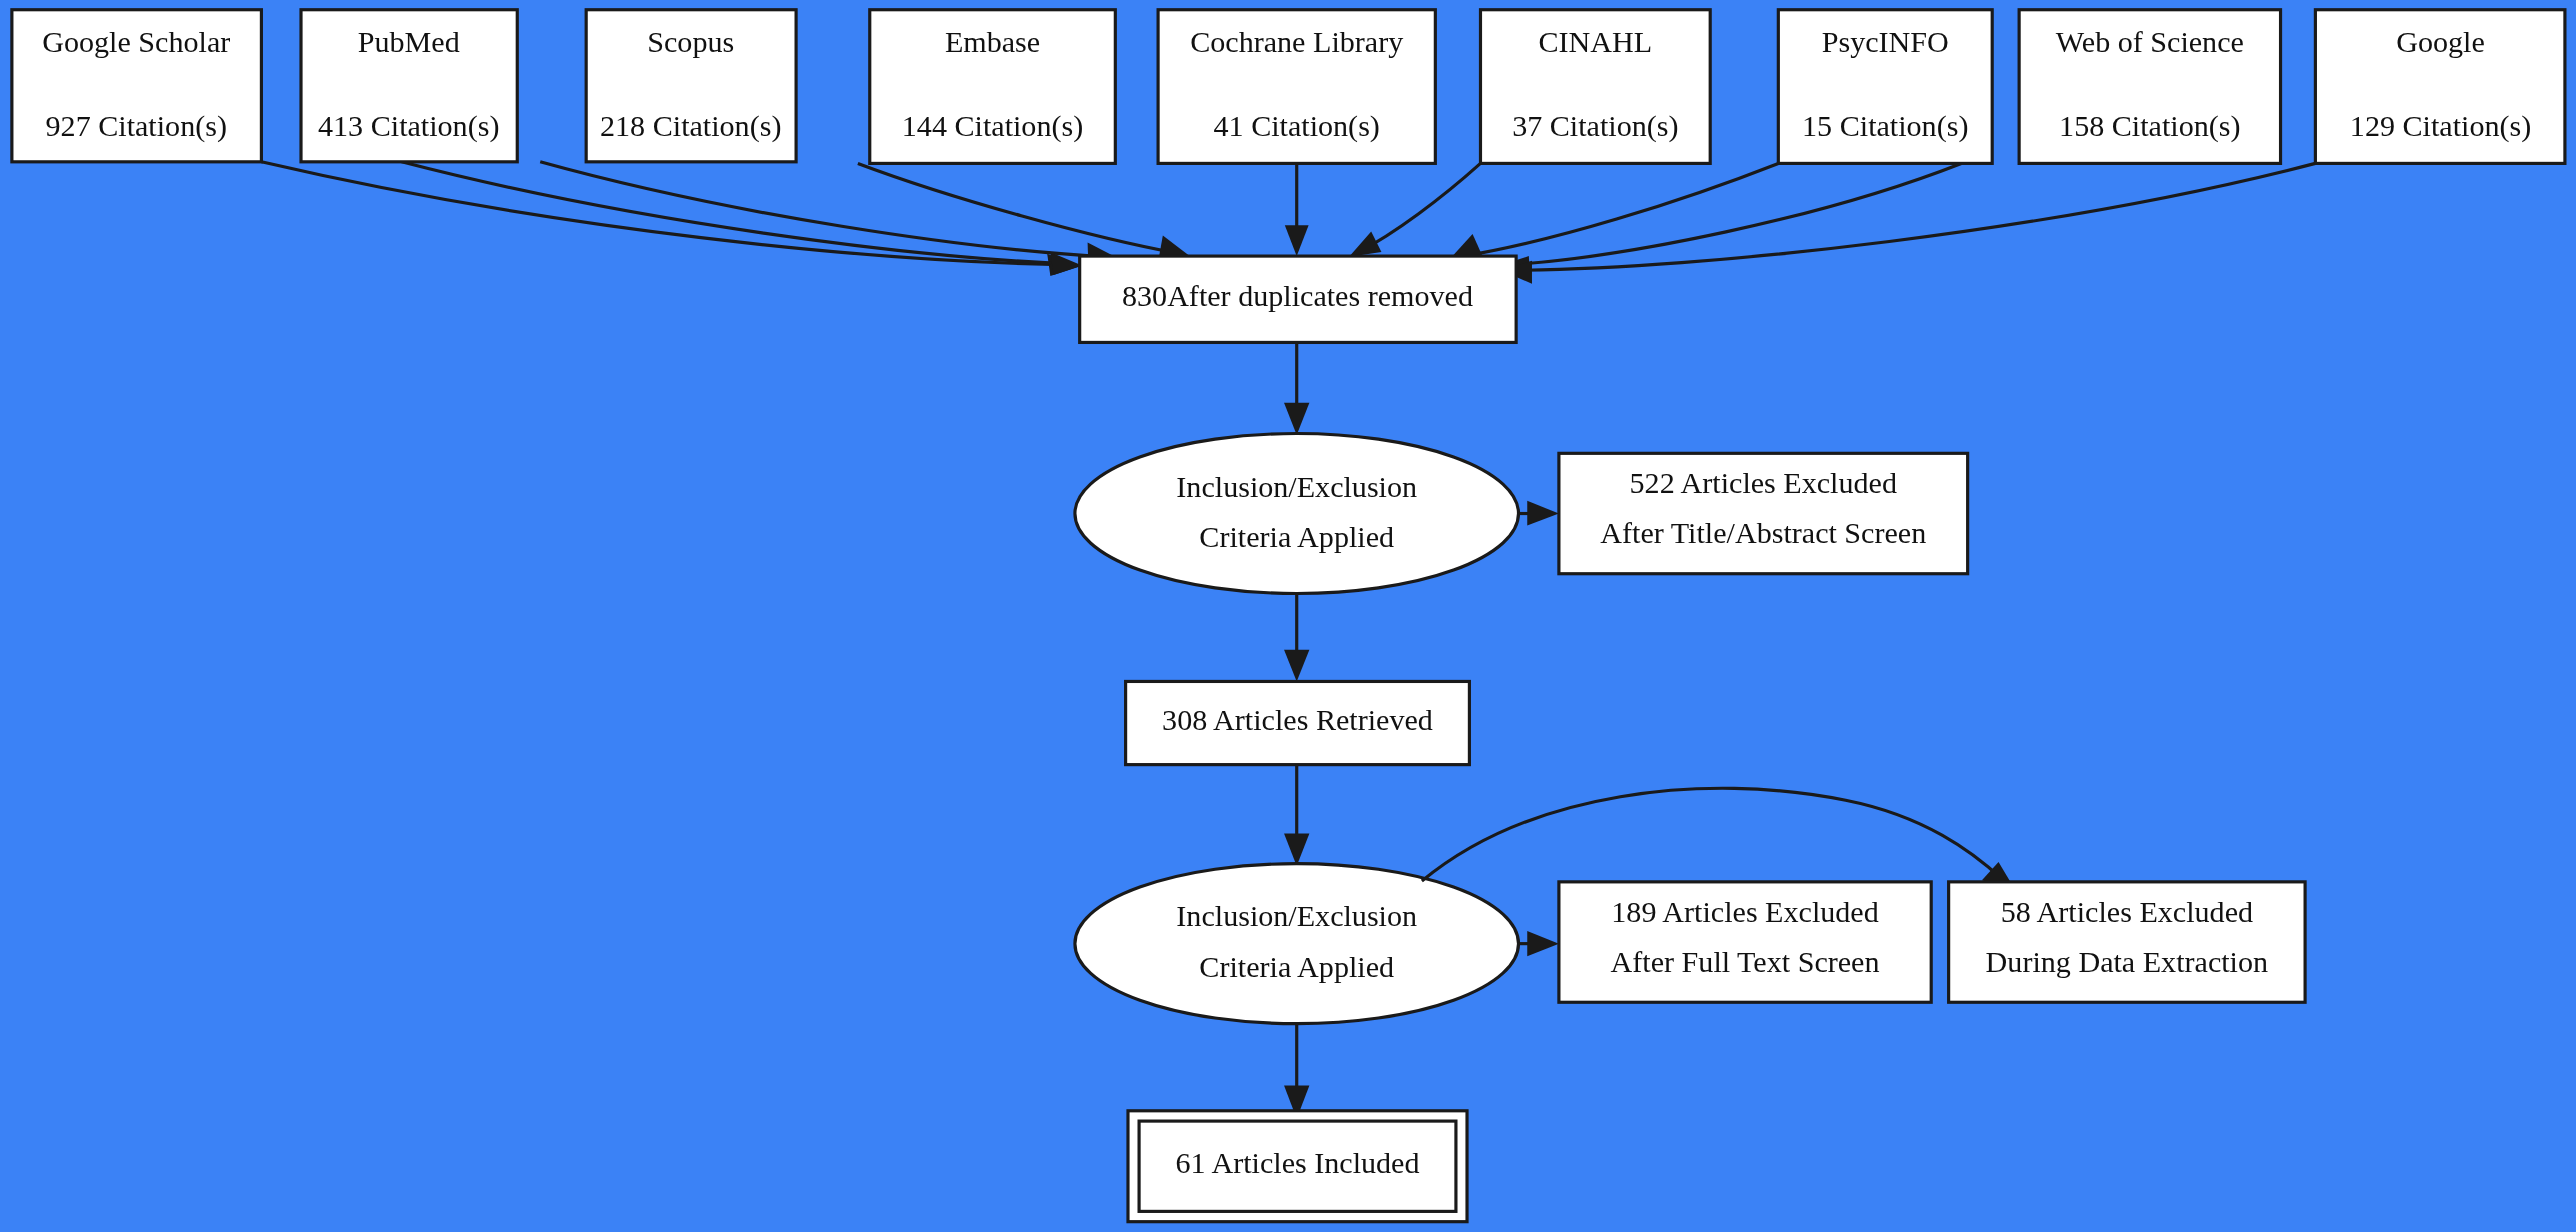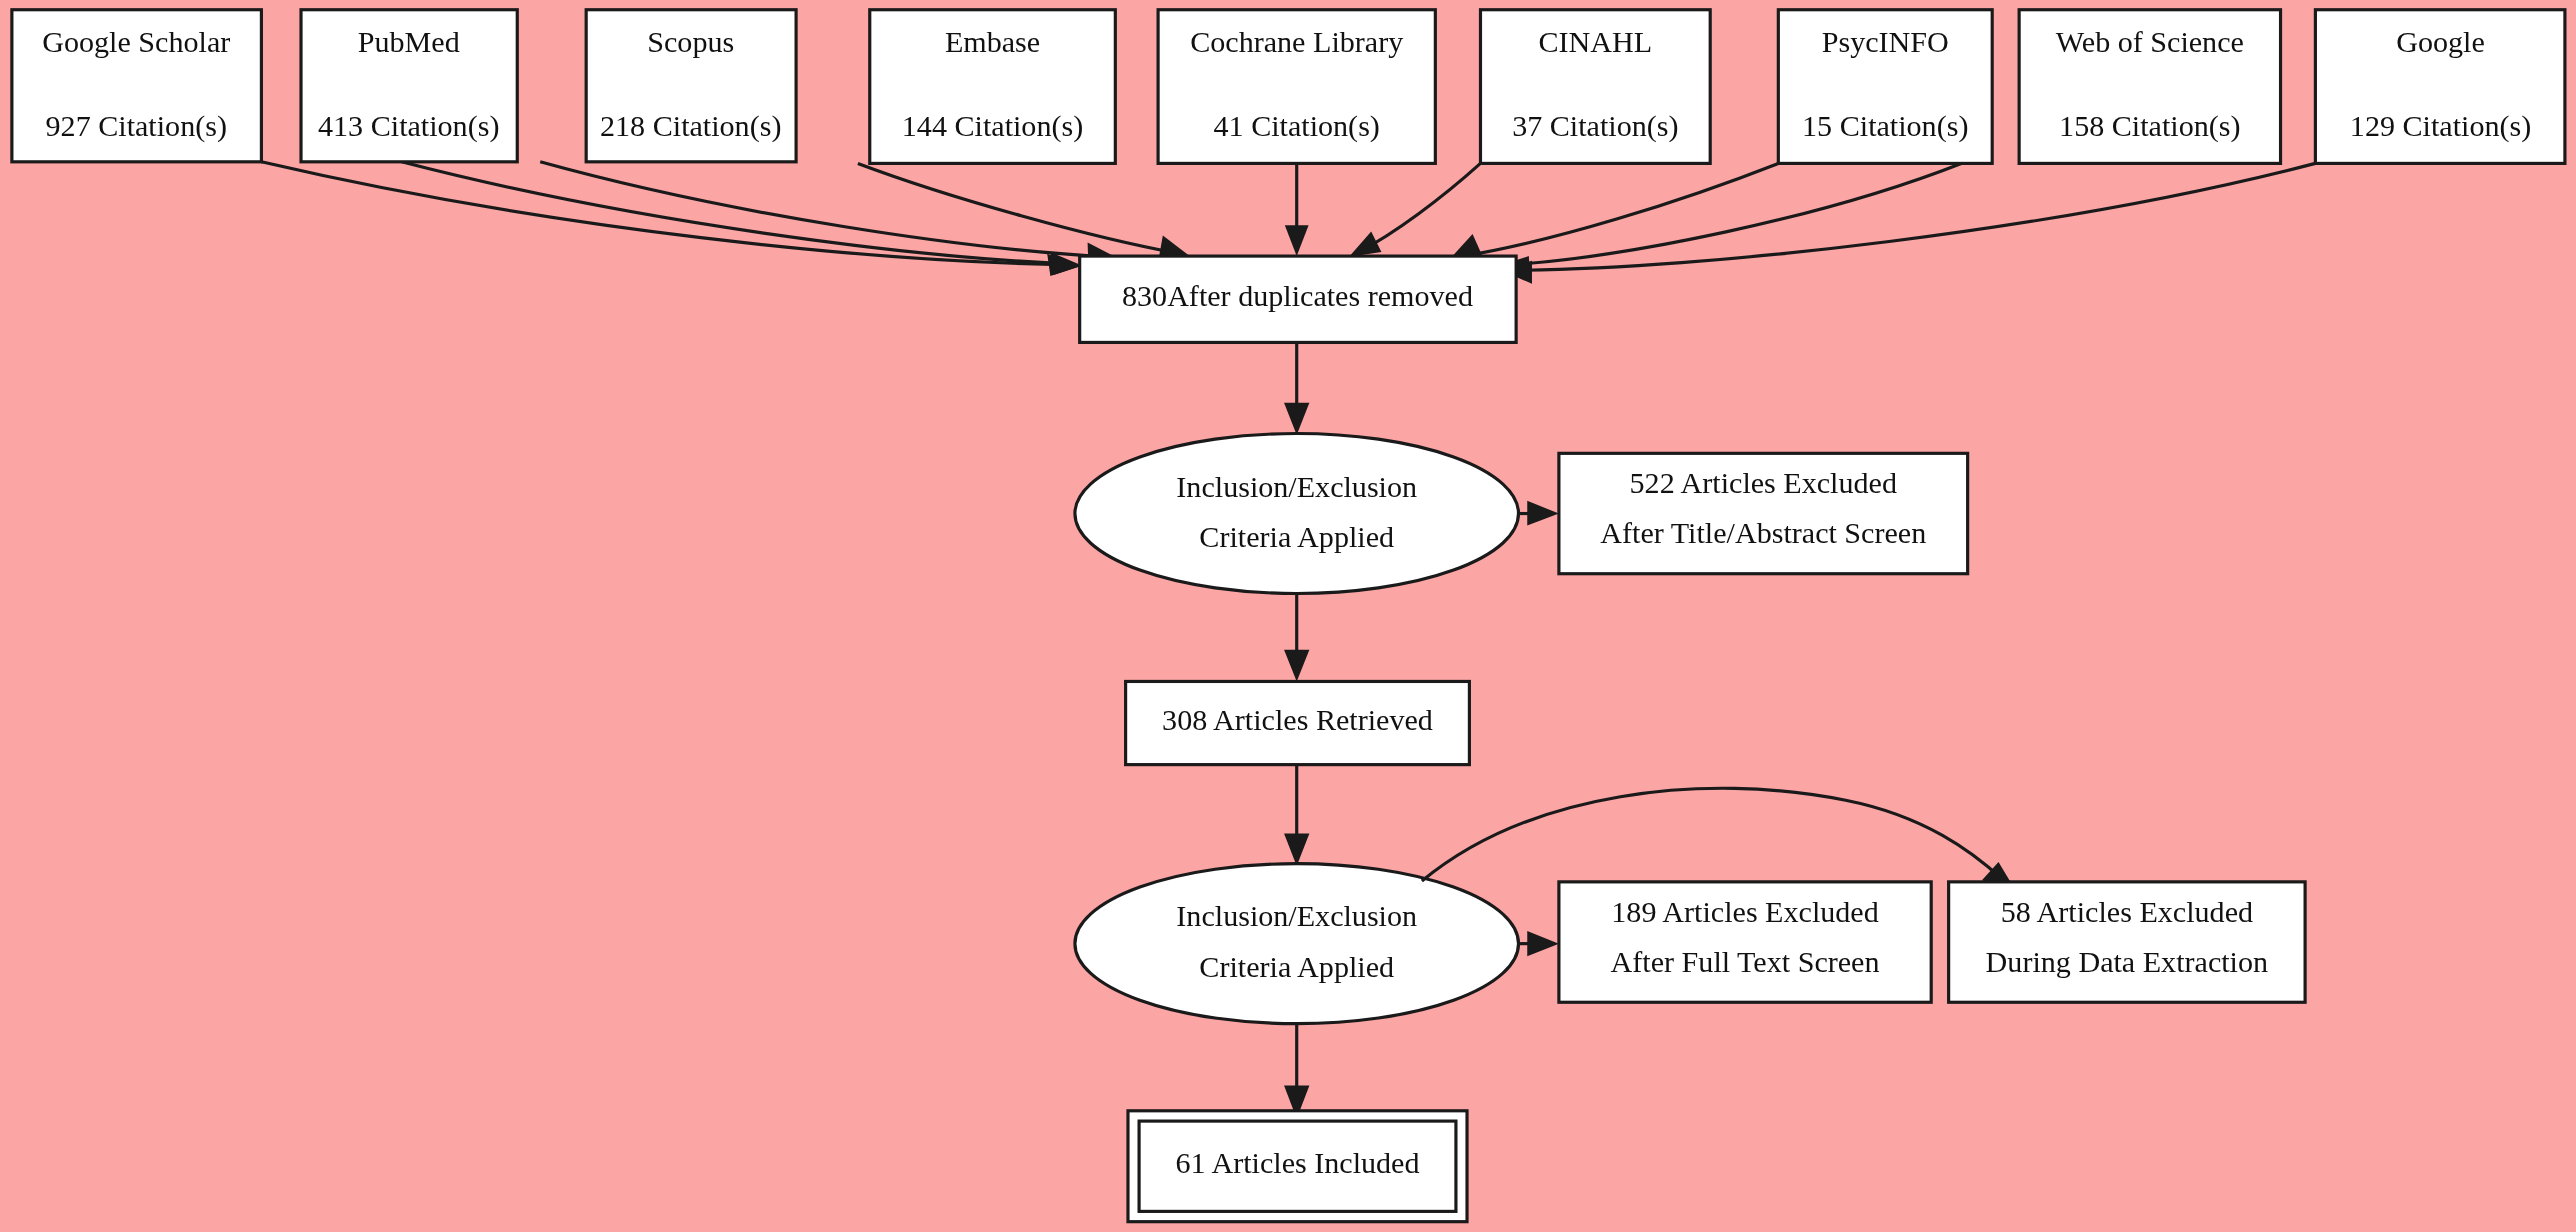--- a/index.html
+++ b/index.html
@@ -10,21 +10,21 @@
   body {
     width: 2576px;
     height: 1233px;
     overflow: hidden;
     font-family: "Liberation Serif", "DejaVu Serif", serif;
   }
   #diagram-root {
     position: relative;
     width: 2576px;
     height: 1233px;
-    background: #fca5a5;
+    background: #3b82f6;
   }
   svg#flow {
     display: block;
     width: 2576px;
     height: 1233px;
   }
   .node-shape {
     fill: #ffffff;
     stroke: #1a1a1a;
     stroke-width: 4;

